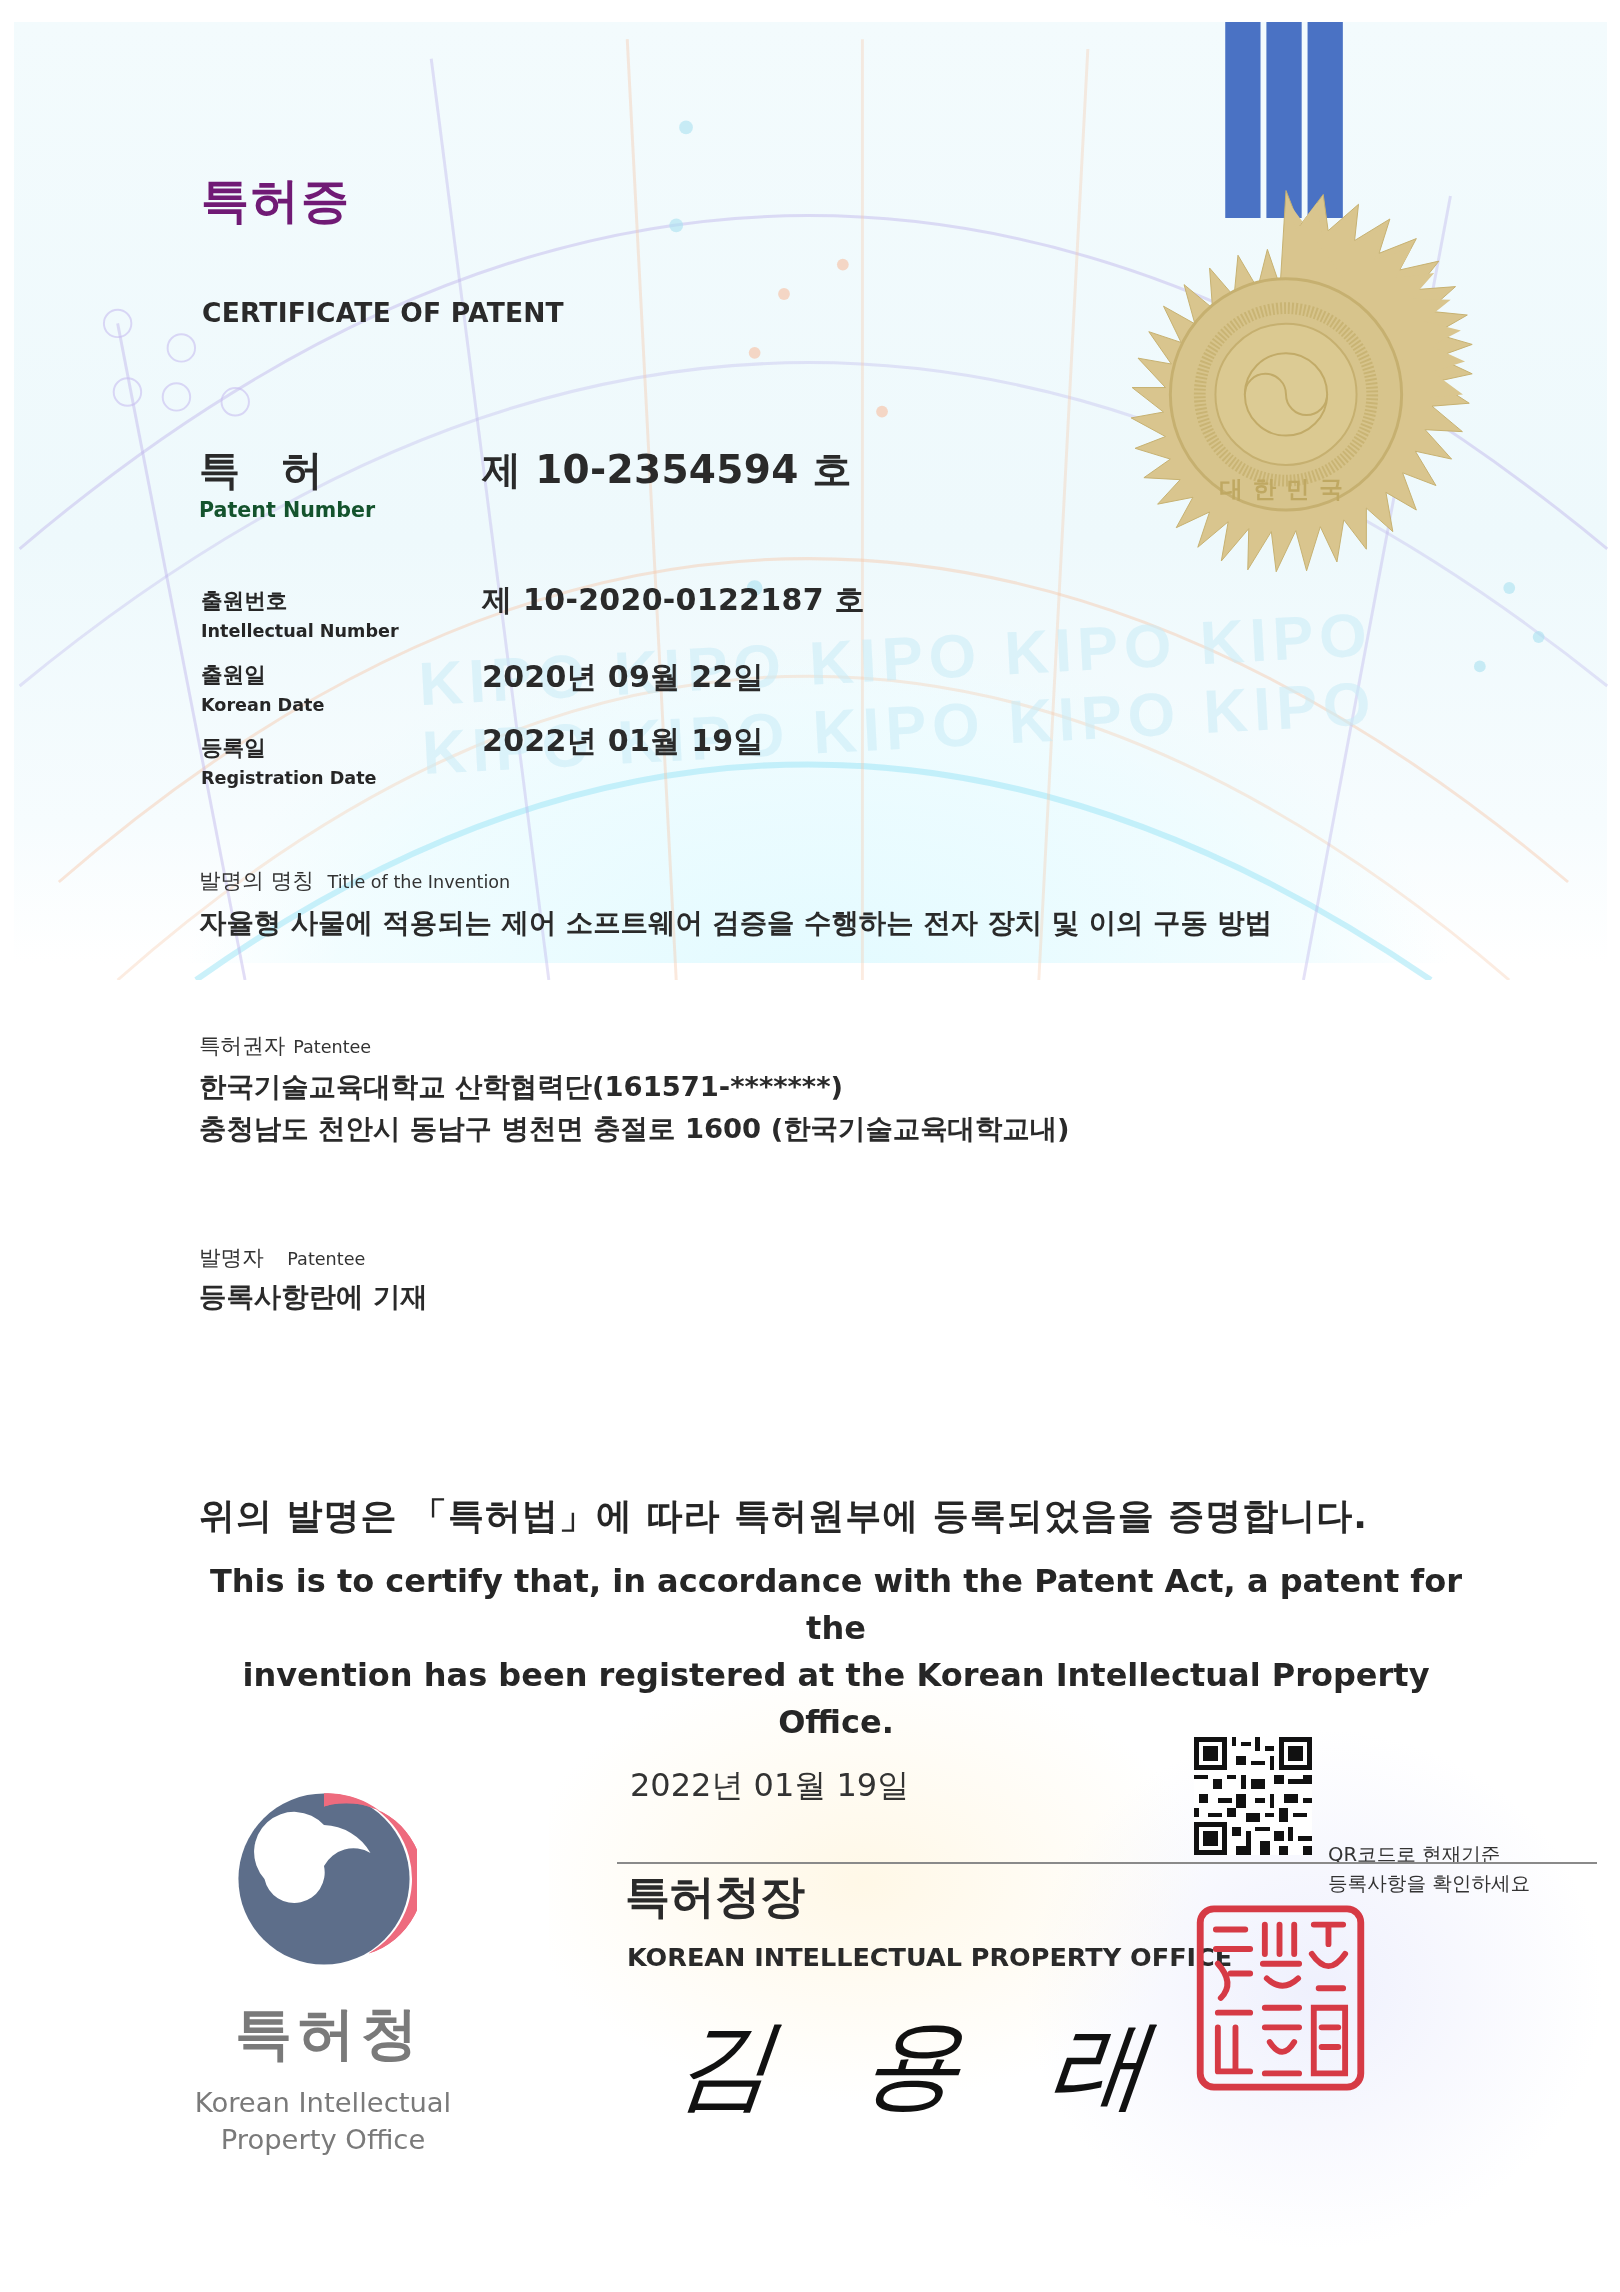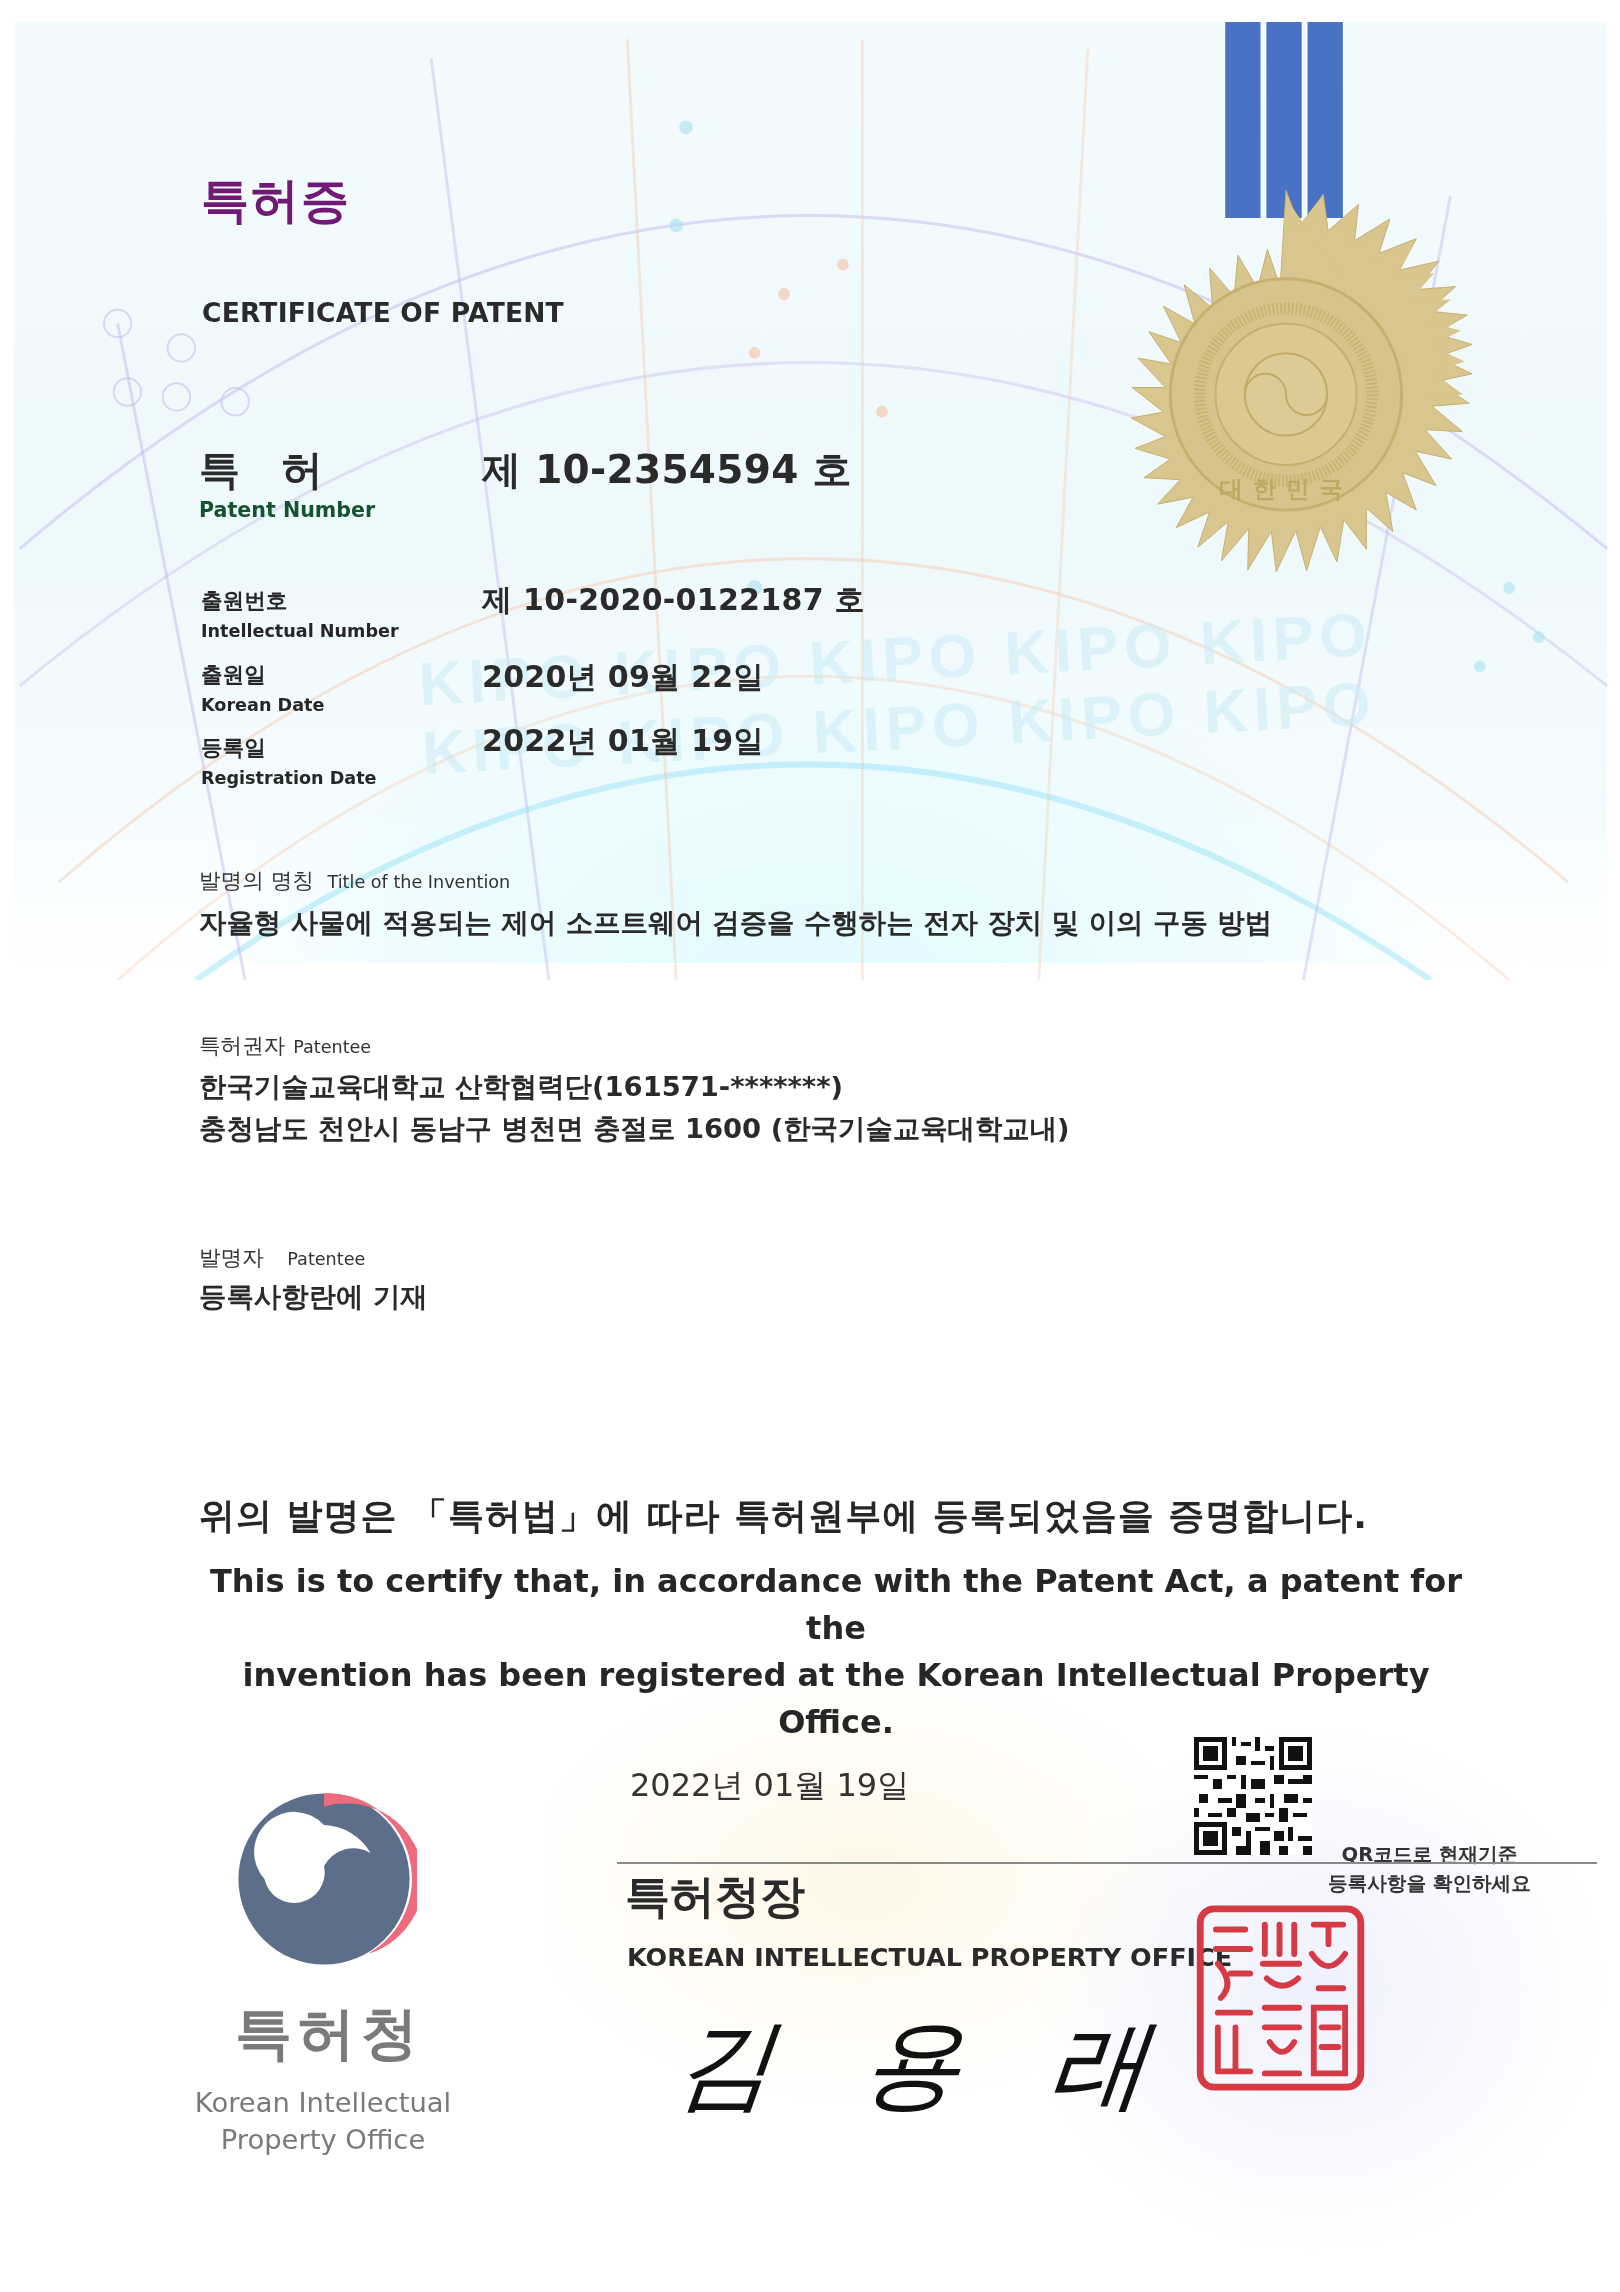--- a/index.html
+++ b/index.html
@@ -52,21 +52,21 @@
   .cert-ko { left:199px; top:1492px; font-size:36px; font-weight:bold; color:#262626; letter-spacing:1px; }
   .cert-en { left:199px; top:1558px; font-size:32px; font-weight:bold; color:#262626; line-height:47px; width:1274px;text-align:center; }
 
   .issue-date { left:630px; top:1764px; font-size:32px; color:#333; }
   .divider { left:617px; top:1862px; width:980px; height:2px; background:#8a8a8a; }
   .commissioner-ko { left:625px; top:1867px; font-size:45px; font-weight:bold; color:#2a2a2a; }
   .commissioner-en { left:627px; top:1937px; font-size:25.5px; font-weight:bold; color:#2a2a2a; line-height:41px; }
   .signature { left:676px; top:2000px; font-size:98px; color:#111; font-family:"DejaVu Serif", serif; font-style:italic; letter-spacing:29px; transform:skewX(-6deg); }
 
   .qr { left:1194px; top:1737px; width:118px; height:118px; }
-  .qr-caption { left:1328px; top:1840px; font-size:19.6px; font-weight:bold; color:#333; line-height:29px; text-align:center; }
+  .qr-caption { left:1328px; top:1840px; font-size:19.6px; font-weight:normal; color:#333; line-height:29px; text-align:left; }
 
   .seal { left:1196px; top:1905px; width:169px; height:186px; }
 
   .logo { left:231px; top:1786px; width:186px; height:186px; }
   .logo-ko { left:235px; top:1996px; font-size:57px; font-weight:bold; color:#7a7a7a; letter-spacing:5.9px; }
   .logo-en { left:186px; top:2084px; width:274px; text-align:center; font-size:27.4px; color:#7a7a7a; line-height:37px; }
 
   .medal { left:1090px; top:21.6px; width:392px; height:588px; }
 </style>
 </head>

